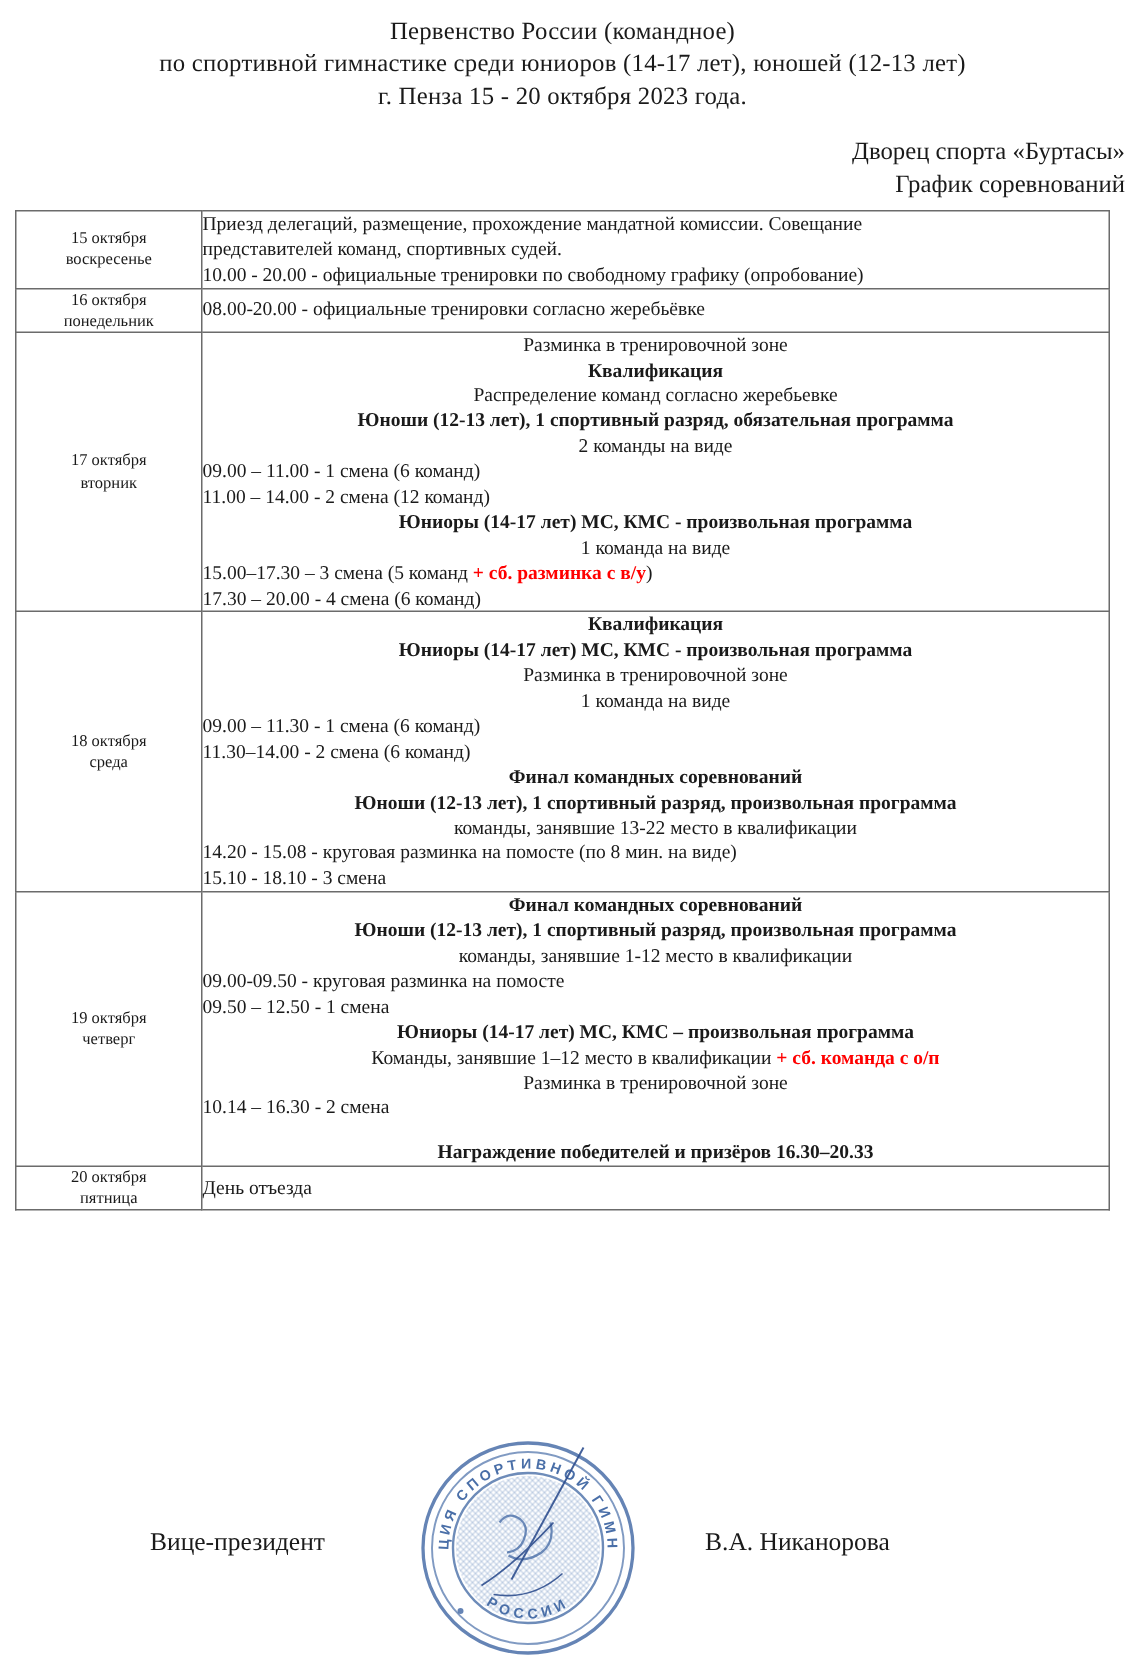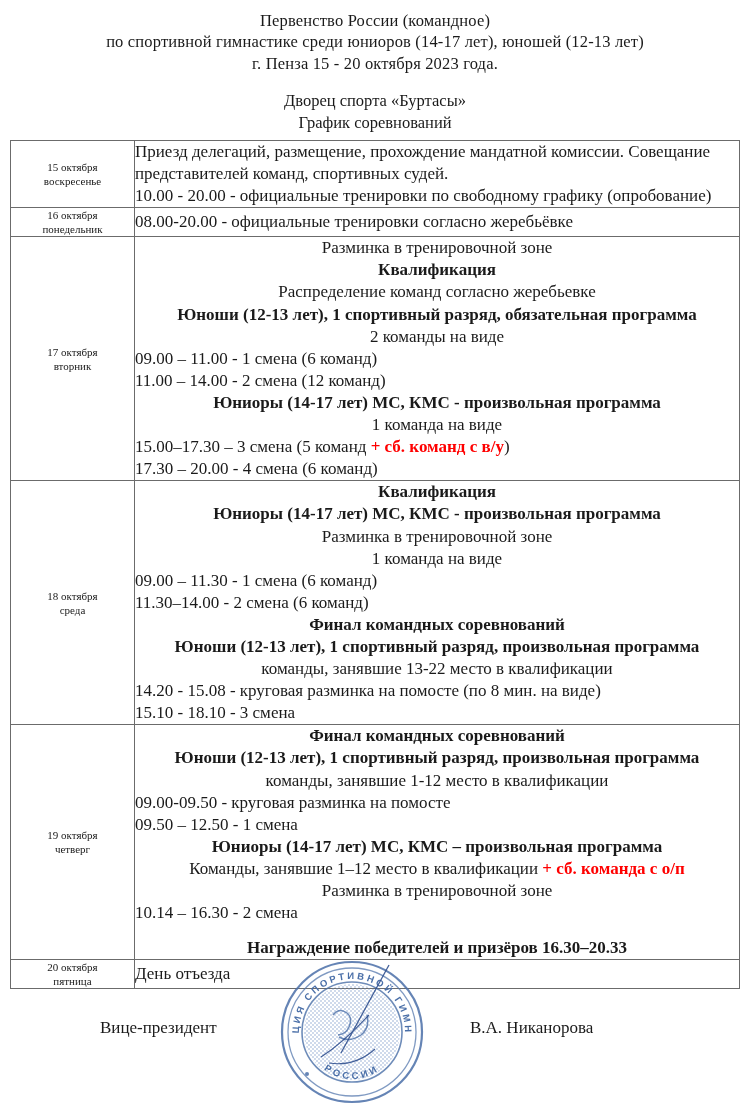--- a/index.html
+++ b/index.html
@@ -27,21 +27,21 @@
   .doc-header {
     text-align: center;
     padding-top: 10px;
     line-height: 1.30;
   }
   .doc-header .hline {
     font-size: 16.5px;
     letter-spacing: 0.01em;
   }
   .venue-block {
-    text-align: center;
+    text-align: right;
     margin-top: 16px;
     line-height: 1.32;
   }
   .venue-block .vline {
     font-size: 16.5px;
   }
 
   
   .schedule-wrap {
     margin: 6px 10px 0 10px;
@@ -58,21 +58,21 @@
   }
   td.daycell {
     width: 123px;
     text-align: center;
     font-size: 11px;
     line-height: 1.28;
     padding: 4px 2px;
   }
   td.content {
     padding: 2px 5px 3px 5px;
-    font-size: 17px;
+    font-size: 13px;
     line-height: 1.30;
   }
   .ln { display: block; white-space: nowrap; }
   .ln.wrap { white-space: normal; }
   .c { text-align: center; }
   .l { text-align: left; }
   .b { font-weight: bold; }
   .red { color: #ff0000; font-weight: bold; }
   .spacer { display: block; height: 13px; }
 
@@ -155,21 +155,21 @@
             <td class="content">
               <span class="ln c"><span>Разминка в тренировочной зоне</span></span>
               <span class="ln c b"><span>Квалификация</span></span>
               <span class="ln c"><span>Распределение команд согласно жеребьевке</span></span>
               <span class="ln c b"><span>Юноши (12-13 лет), 1 спортивный разряд, обязательная программа</span></span>
               <span class="ln c"><span>2 команды на виде</span></span>
               <span class="ln l"><span>09.00 – 11.00 - 1 смена (6 команд)</span></span>
               <span class="ln l"><span>11.00 – 14.00 - 2 смена (12 команд)</span></span>
               <span class="ln c b"><span>Юниоры (14-17 лет) МС, КМС - произвольная программа</span></span>
               <span class="ln c"><span>1 команда на виде</span></span>
-              <span class="ln l"><span>15.00–17.30 – 3 смена (5 команд </span><span class="red">+ сб. команд с в/у</span><span>)</span></span>
+              <span class="ln l"><span>15.00–17.30 – 3 смена (5 команд </span><span class="red">+ сб. разминка с в/у</span><span>)</span></span>
               <span class="ln l"><span>17.30 – 20.00 - 4 смена (6 команд)</span></span>
             </td>
           </tr>
           <tr>
             <td class="daycell">
               <span class="ln">18 октября</span>
               <span class="ln">среда</span>
             </td>
             <td class="content">
               <span class="ln c b"><span>Квалификация</span></span>

